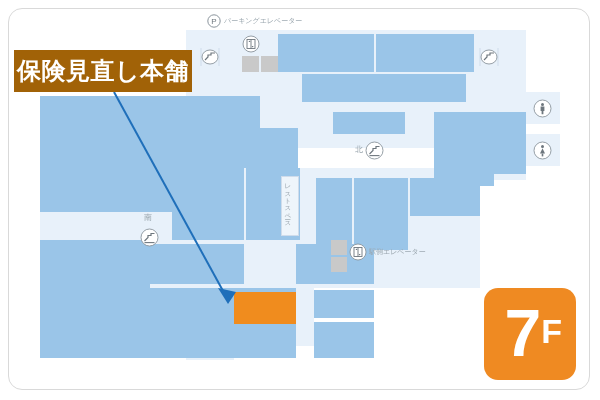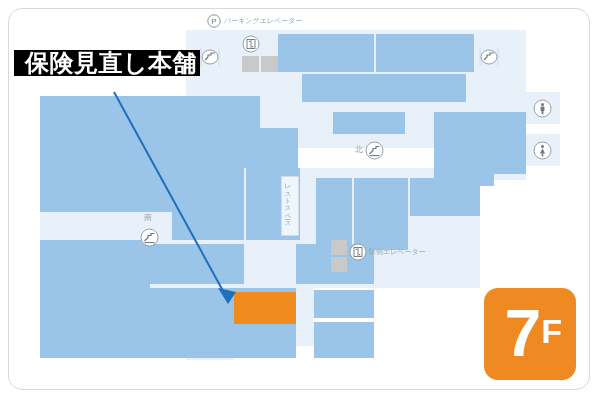--- a/index.html
+++ b/index.html
@@ -37,22 +37,22 @@
     writing-mode:vertical-rl;text-orientation:upright;
     letter-spacing:0px;
   }
 
   
   .icn{position:absolute;}
   .icn svg{display:block;}
 
   
   .callout{
-    position:absolute;left:14px;top:50px;width:178px;height:26px;
-    background:#000000;display:flex;align-items:center;justify-content:center;padding-left:8px;
+    position:absolute;left:14px;top:50px;width:178px;height:42px;
+    background:#a16207;display:flex;align-items:center;justify-content:center;
   }
   .callout span{
     color:#ffffff;font-size:24px;font-weight:bold;letter-spacing:0.5px;
     font-family:"DejaVu Sans","Liberation Sans",sans-serif;
     line-height:1;
   }
 
   
   #leader{position:absolute;left:0;top:0;width:600px;height:400px;pointer-events:none;}
 

